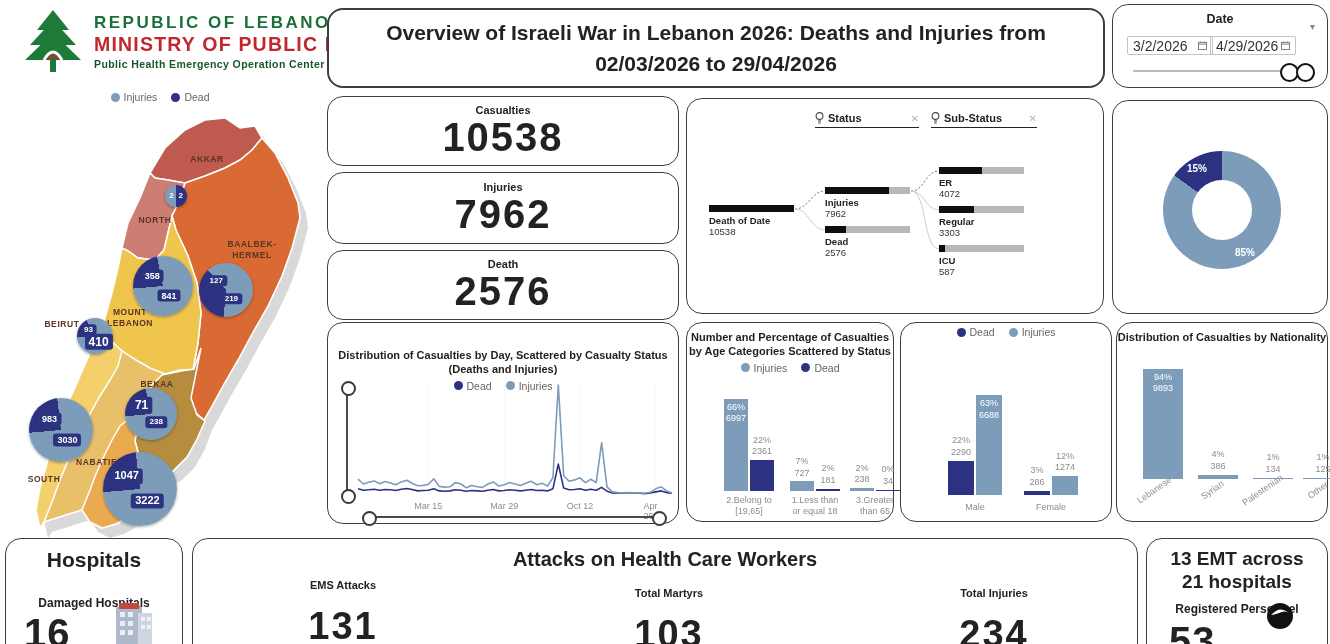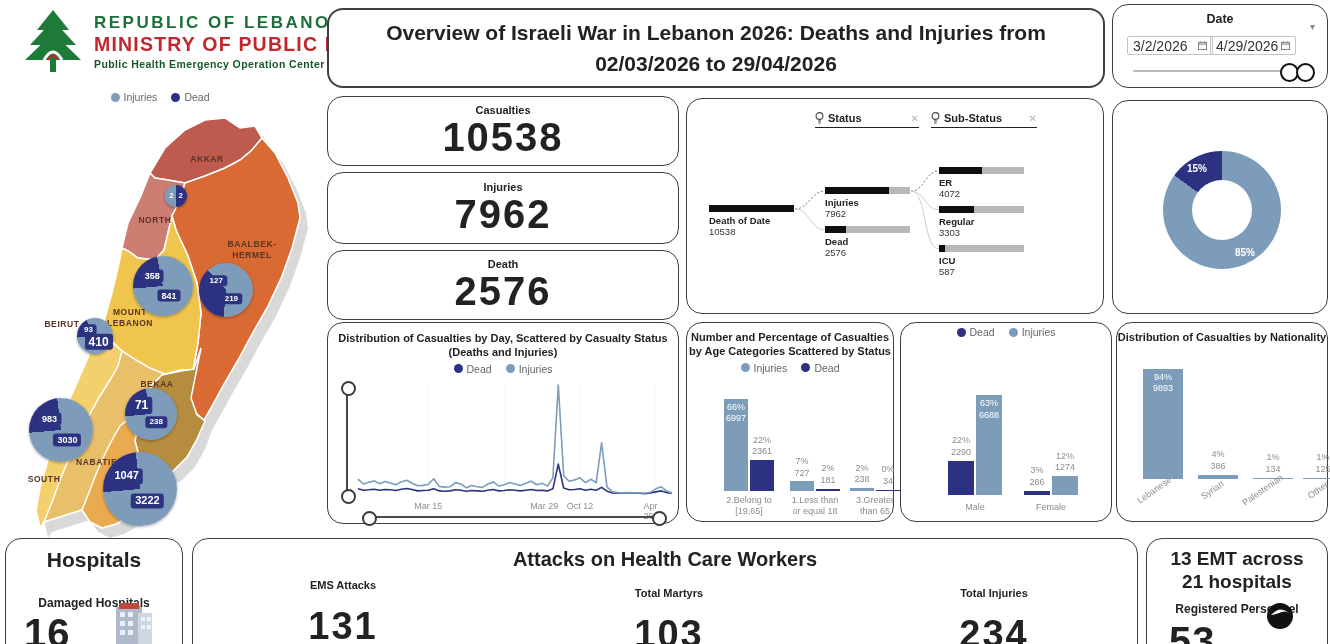--- a/index.html
+++ b/index.html
@@ -55,21 +55,21 @@
 
   
   #donut-panel{left:1112px;top:100px;width:216px;height:214px;}
   #donut-panel .ptitle{font-size:11.5px;margin-top:8px;}
   #donut-ring{position:absolute;left:50px;top:50px;width:118px;height:118px;border-radius:50%;}
   #donut-ring::after{content:"";position:absolute;left:29px;top:29px;width:60px;height:60px;border-radius:50%;background:#fff;}
   .donut-lab{position:absolute;color:#fff;font-size:10px;font-weight:bold;}
 
   
   #daily-panel{left:327px;top:322px;width:352px;height:202px;}
-  #daily-panel .ptitle{font-size:11px;margin-top:9px;}
+  #daily-panel .ptitle{font-size:11px;margin-top:26px;}
   #daily-panel .legend{margin-top:3px;}
   .xtick{position:absolute;transform:translateX(-50%);font-size:9px;color:#8c8c8c;top:0;}
   .zoomline{position:absolute;background:#4a4a4a;}
   .zoomdot{position:absolute;width:11px;height:11px;border:2px solid #3a3a3a;border-radius:50%;background:#fff;}
 
   
   .plot{position:absolute;}
   .vbar{position:absolute;}
   .vlab{position:absolute;transform:translateX(-50%);text-align:center;font-size:9px;line-height:1.3;color:#8c8c8c;white-space:nowrap;}
   .vlab.in{color:#fff;}
@@ -299,21 +299,21 @@
   <svg id="daily-svg" width="352" height="125" viewBox="0 0 352 125" style="position:absolute;left:0;top:56px;">
       <line x1="100.3" y1="6" x2="100.3" y2="116" stroke="#e3e3e3" stroke-dasharray="1,3"></line>
       <line x1="176.3" y1="6" x2="176.3" y2="116" stroke="#e3e3e3" stroke-dasharray="1,3"></line>
       <line x1="252.0" y1="6" x2="252.0" y2="116" stroke="#e3e3e3" stroke-dasharray="1,3"></line>
       <line x1="327.7" y1="6" x2="327.7" y2="116" stroke="#e3e3e3" stroke-dasharray="1,3"></line>
       <polyline fill="none" stroke="#2c3181" stroke-width="1.6" stroke-linejoin="round" points="30.0,109.8 35.4,111.2 40.8,110.8 46.2,110.2 51.7,111.2 57.1,110.5 62.5,110.8 67.9,111.5 73.3,110.2 78.7,109.5 84.1,110.5 89.6,111.9 95.0,111.5 100.4,111.2 105.8,109.8 111.2,111.9 116.6,112.2 122.0,111.9 127.4,110.8 132.9,111.2 138.3,112.2 143.7,111.5 149.1,111.9 154.5,112.2 159.9,111.2 165.3,110.5 170.8,111.9 176.2,111.5 181.6,110.8 187.0,111.2 192.4,111.9 197.8,111.2 203.2,110.5 208.7,111.5 214.1,111.2 219.5,111.9 224.9,109.8 230.3,85.1 235.7,109.1 241.1,110.8 246.6,110.5 252.0,109.8 257.4,111.2 262.8,110.2 268.2,111.2 273.6,108.4 279.0,112.2 284.4,113.9 289.9,114.3 295.3,114.3 300.7,114.3 306.1,114.3 311.5,114.3 316.9,114.6 322.3,113.9 327.8,112.9 333.2,111.9 338.6,113.6 344.0,114.3"></polyline>
       <polyline fill="none" stroke="#7d9cba" stroke-width="1.6" stroke-linejoin="round" points="30.0,100.2 35.4,105.0 40.8,103.3 46.2,101.9 51.7,104.7 57.1,102.6 62.5,104.0 67.9,105.7 73.3,102.9 78.7,101.2 84.1,104.3 89.6,106.7 95.0,106.4 100.4,105.3 105.8,99.8 111.2,107.4 116.6,108.1 122.0,107.8 127.4,103.6 132.9,105.0 138.3,108.8 143.7,106.4 149.1,107.8 154.5,108.4 159.9,105.0 165.3,102.9 170.8,107.1 176.2,105.7 181.6,103.6 187.0,105.0 192.4,106.4 197.8,104.3 203.2,102.3 208.7,105.7 214.1,104.3 219.5,107.1 224.9,98.8 230.3,6.0 235.7,96.8 241.1,102.3 246.6,100.9 252.0,98.8 257.4,103.6 262.8,100.2 268.2,103.6 273.6,63.8 279.0,107.8 284.4,112.9 289.9,113.6 295.3,113.9 300.7,113.6 306.1,113.9 311.5,113.9 316.9,114.3 322.3,113.3 327.8,109.8 333.2,107.8 338.6,111.9 344.0,113.9"></polyline>
     </svg>
   <div style="position:absolute;left:0;top:178px;width:352px;height:12px;">
       <div class="xtick" style="left: 100.336px;">Mar 15</div>
-      <div class="xtick" style="left: 176.324px; margin-left: 40px;">Mar 29</div>
+      <div class="xtick" style="left: 176.324px;">Mar 29</div>
       <div class="xtick" style="left: 251.998px;">Oct 12</div>
       <div class="xtick" style="left: 327.672px;">Apr 26</div>
     </div>
   <div class="zoomline" style="left:18px;top:64px;width:2px;height:108px;"></div>
   <div class="zoomdot" style="left:13px;top:58px;"></div>
   <div class="zoomdot" style="left:13px;top:166px;"></div>
   <div class="zoomline" style="left:40px;top:193px;width:290px;height:2px;"></div>
   <div class="zoomdot" style="left:34px;top:188px;"></div>
   <div class="zoomdot" style="left:324px;top:188px;"></div>
 </div>

